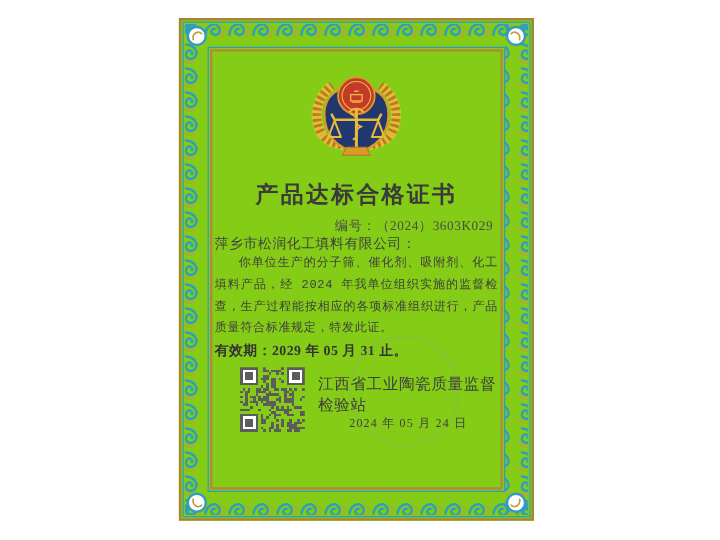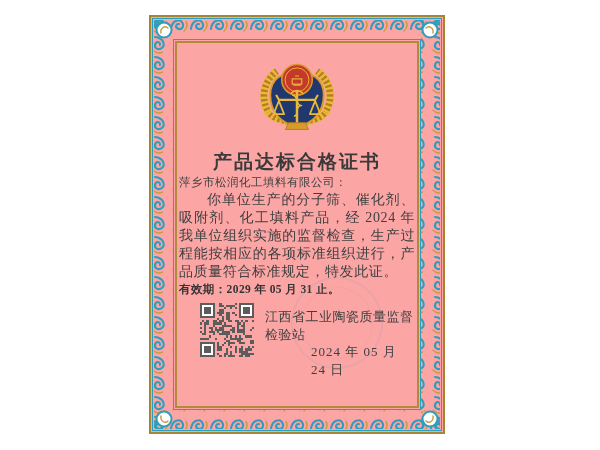--- a/index.html
+++ b/index.html
@@ -3,54 +3,54 @@
 <meta charset="utf-8">
 <style>
   html,body{margin:0;padding:0;}
   body{
     width:600px;height:450px;position:relative;overflow:hidden;
     background:#ffffff;
     font-family:"Liberation Serif","DejaVu Serif",serif;
   }
   .certificate{
     position:absolute;left:149px;top:15px;width:296px;height:419px;
-    background:#fca5a5;
+    background:#84cc16;
   }
   .frame{position:absolute;left:0;top:0;width:296px;height:419px;}
   .inner{
     position:absolute;left:30px;top:30px;width:236px;height:359px;
   }
   .emblem-wrap{width:86px;height:84px;margin:10px auto 0 auto;}
   .title{
     margin:10px 0 0 0;text-align:center;
     font-size:19px;font-weight:600;letter-spacing:2px;color:#3a3a3a;
   }
   .number{
     margin-top:6px;text-align:right;padding-right:4px;
     font-size:11px;color:#4a4a4a;letter-spacing:0.5px;
   }
   .recipient{
     font-size:11.5px;color:#3f3f3f;letter-spacing:0.5px;
   }
   .body-text{
-    margin:1px 0 0 0;font-size:14px;line-height:18px;color:#3f3f3f;
-    text-align:justify;text-indent:2em;letter-spacing:0.6px;
+    margin:1px 0 0 0;font-size:10px;line-height:18px;color:#3f3f3f;
+    text-align:justify;text-indent:2em;letter-spacing:0.6px;font-family:Liberation Mono, monospace;
   }
   .validity{
     margin-top:1px;font-size:11.5px;color:#333333;font-weight:600;letter-spacing:0.4px;
   }
   .bottom{position:relative;height:110px;margin-top:2px;}
   .qr{position:absolute;left:21px;top:4px;width:54px;height:54px;}
   .issuer{
     position:absolute;left:86px;top:9px;width:150px;
     font-size:13px;color:#3f3f3f;letter-spacing:0.5px;
   }
   .issue-date{
-    position:absolute;left:132px;top:44px;
-    font-size:13px;color:#3f3f3f;letter-spacing:1px;
+    position:absolute;left:112px;top:44px;
+    font-size:10px;color:#3f3f3f;letter-spacing:1px;
   }
   .stamp{
     position:absolute;left:112px;top:-22px;width:88px;height:88px;
     border:2px solid rgba(145,155,175,0.16);border-radius:50%;
     transform:rotate(-18deg);
   }
   .stamp-inner{
     position:absolute;left:8px;top:8px;right:8px;bottom:8px;
     border:1px solid rgba(145,155,175,0.11);border-radius:50%;
   }
@@ -132,20 +132,21 @@
           <path d="M45,39 L45,70" stroke="#e9b93a" stroke-width="2.6" stroke-linecap="round"></path>
           <path d="M40.5,42 C49,45.5 41,49.5 49,53 C41,56.5 49,60.5 42.5,64" fill="none" stroke="#e9b93a" stroke-width="1.7" stroke-linecap="round"></path>
           <path d="M39,40 C42,36.5 48,36.5 51,40" fill="none" stroke="#e9b93a" stroke-width="1.7" stroke-linecap="round"></path>
 
           <path d="M36,71 L54,71 L57,78 L33,78 Z" fill="#d79a2b" stroke="#b67e1f" stroke-width="1"></path>
         </svg>
       </div>
 
       <h1 class="title">产品达标合格证书</h1>
 
+      <div class="number">编号：（2024）3603K029</div>
 
       <div class="recipient">萍乡市松润化工填料有限公司：</div>
 
       <p class="body-text">你单位生产的分子筛、催化剂、吸附剂、化工填料产品，经 2024 年我单位组织实施的监督检查，生产过程能按相应的各项标准组织进行，产品质量符合标准规定，特发此证。</p>
 
       <div class="validity">
         <span>有效期：</span><span>2029 年 05 月 31 止。</span>
       </div>
 
       <div class="bottom">

